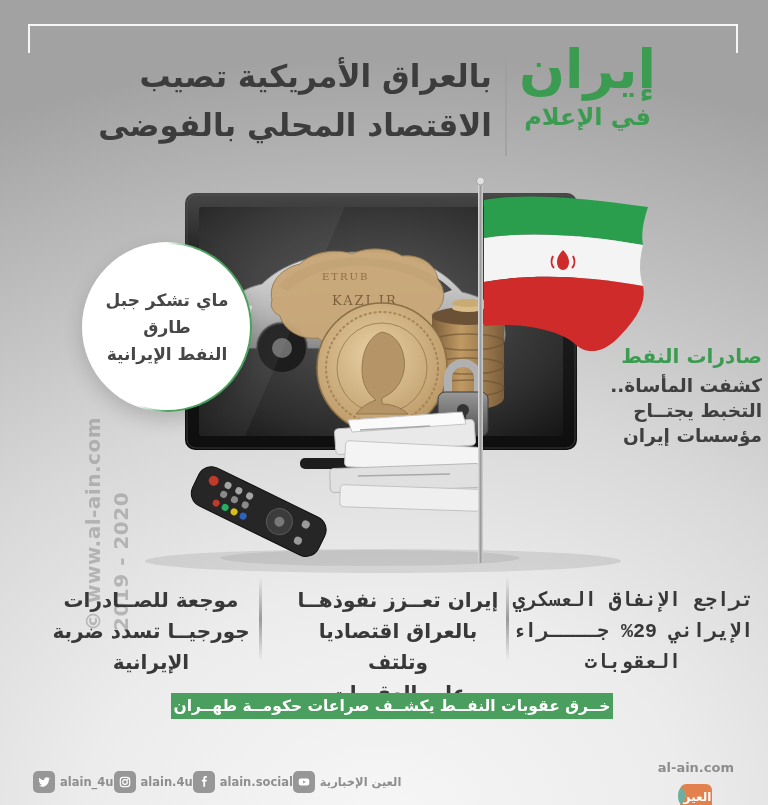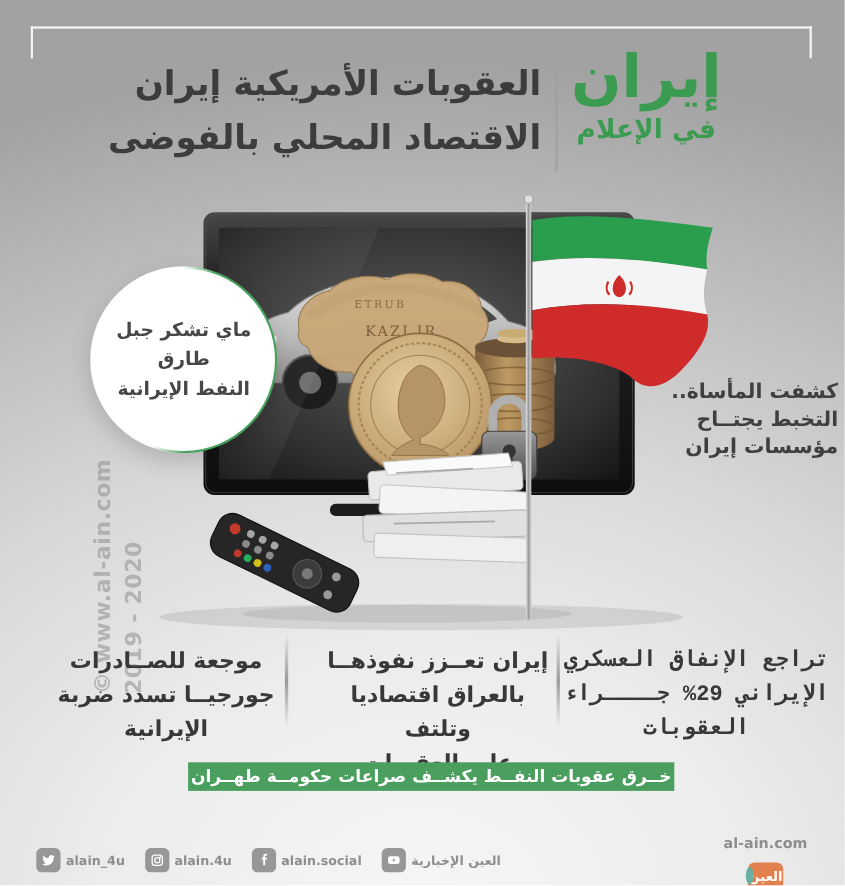--- a/index.html
+++ b/index.html
@@ -56,21 +56,21 @@
   .col-div { position:absolute; top:577px; width:3px; height:84px;
              background:linear-gradient(180deg, rgba(150,150,150,0) 0%, #9a9a9a 50%, rgba(150,150,150,0) 100%); }
   .col-div-1 { left:506px; } .col-div-2 { left:259px; }
 
   
   .banner { position:absolute; left:171px; top:693px; width:442px; height:26px;
             background:#4a9f5f; color:#fff; font-weight:bold; font-size:15.5px;
             line-height:26px; text-align:center; direction:rtl; }
 
   
-  .social-row { position:absolute; left:33px; top:771px; display:flex; align-items:center; gap:18px; }
+  .social-row { position:absolute; left:33px; top:771px; display:flex; align-items:center; gap:0; }
   .social-item { display:flex; align-items:center; gap:5px; }
   .tile { width:22px; height:22px; border-radius:5px; background:#979797;
           display:flex; align-items:center; justify-content:center; }
   .tile svg { width:14px; height:14px; display:block; }
   .handle { font-size:11.5px; font-weight:bold; color:#8e8e8e; }
   .handle.ar { direction:rtl; }
   .site-group { position:absolute; right:34px; top:760px; display:flex; align-items:center; gap:9px;flex-direction:column; }
   .site-url { font-size:13px; font-weight:bold; color:#8d8d8d; direction:ltr; }
   .aln-logo { display:flex; flex-direction:column; align-items:center; gap:1px; }
   .aln-top { position:relative; width:32px; height:26px; border-radius:6px; background:#e2814d;
@@ -97,21 +97,21 @@
     <div>2019 - 2020</div>
   </div>
 
   <div class="brand">
     <div class="brand-title">إيران</div>
     <div class="brand-sub">في الإعلام</div>
   </div>
   <div class="hdr-divider"></div>
 
   <div class="headline">
-    <div>العقوبات الأمريكية إيران</div>
+    <div>بالعراق الأمريكية تصيب</div>
     <div>الاقتصاد المحلي بالفوضى</div>
   </div>
 
   <svg class="hero" viewBox="80 178 585 402">
     <defs>
       <linearGradient id="tvG" x1="0" y1="0" x2="0" y2="1">
         <stop offset="0" stop-color="#474747"></stop>
           <stop offset=".25" stop-color="#232323"></stop>
           <stop offset="1" stop-color="#0e0e0e"></stop>
       </linearGradient>
@@ -249,20 +249,21 @@
       <path d="M553,256 c-2,4 -2,9 1,12 M573,256 c2,4 2,9 -1,12" stroke="#cf2b2b" stroke-width="2" fill="none"></path>
     </g>
   </svg>
 
   <div class="bubble">
     <div>ماي تشكر جبل طارق</div>
     <div>النفط الإيرانية</div>
   </div>
 
   <div class="oil">
+    <div class="oil-title">صادرات النفط</div>
     <div class="oil-line">كشفت المأساة..</div>
     <div class="oil-line">التخبط يجتــاح</div>
     <div class="oil-line">مؤسسات إيران</div>
   </div>
 
   <div class="story story-right">
     <div>تراجع الإنفاق العسكري</div>
     <div>الإيراني 29% جــــراء</div>
     <div>العقوبات</div>
   </div>

